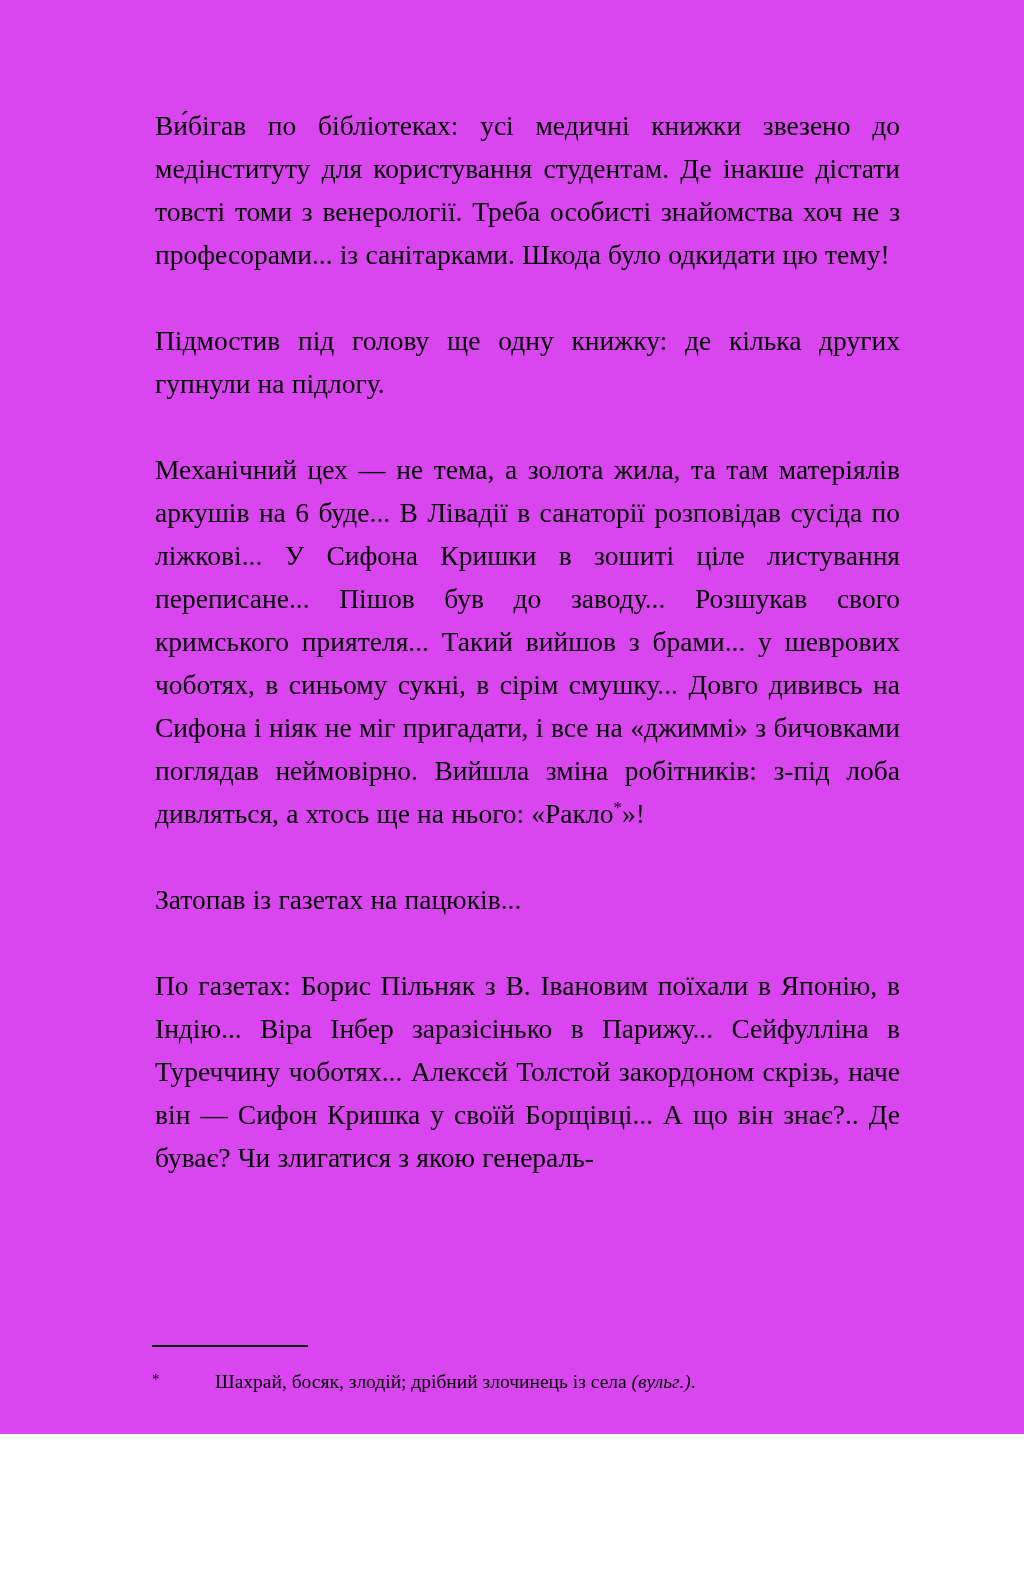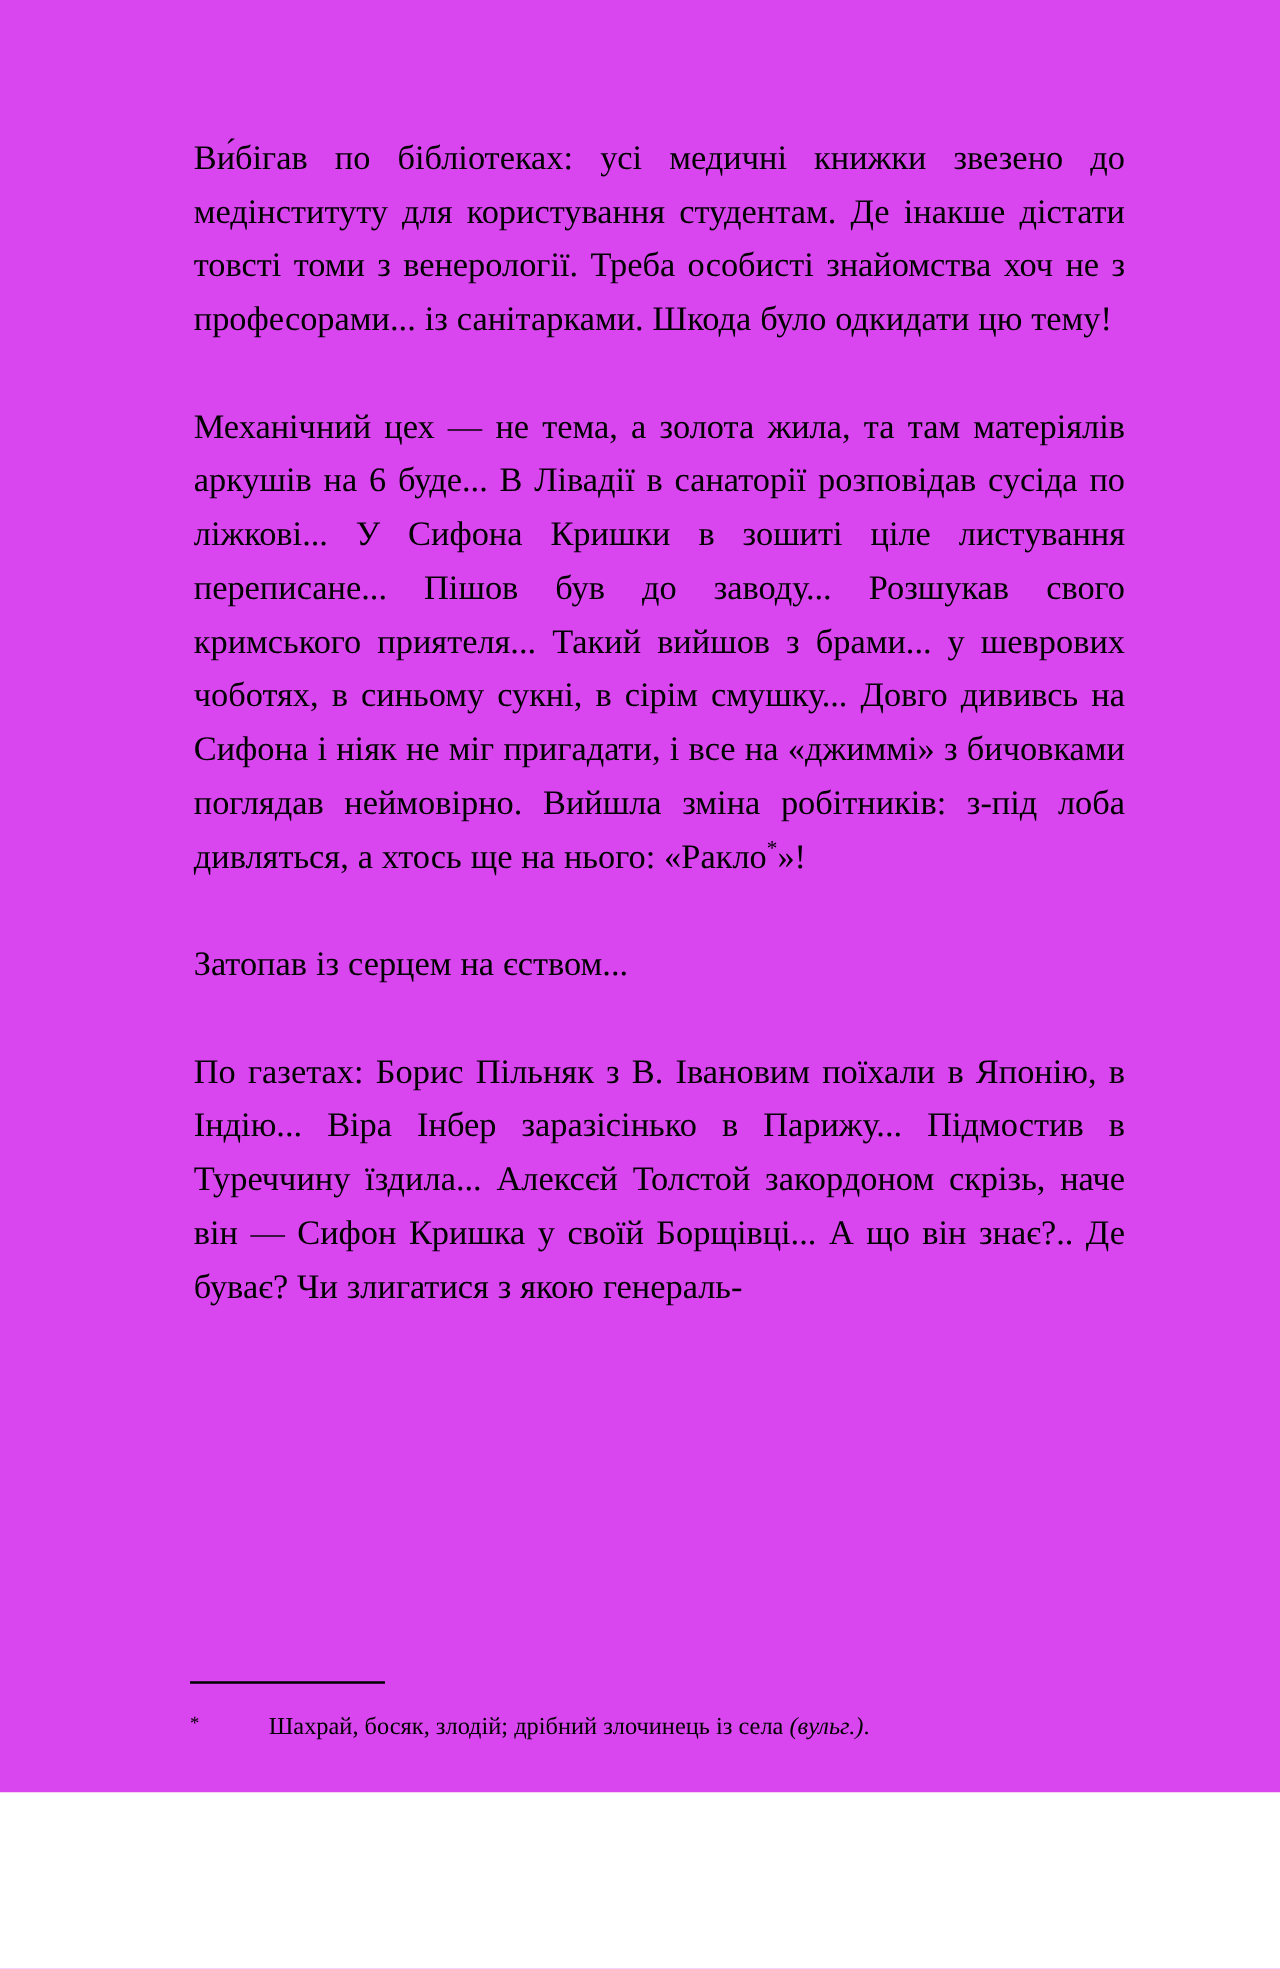--- a/index.html
+++ b/index.html
@@ -89,27 +89,28 @@
 </style>
 </head>
 <body>
 
 <div class="page">
 
   <div class="textblock">
 
     <p class="para">Ви́бігав по бібліотеках: усі медичні книжки звезено до медінституту для користування студентам. Де інакше дістати товсті томи з венерології. Треба особисті знайомства хоч не з професорами... із санітарками. Шкода було одкидати цю тему!</p>
 
+    <p class="para">Підмостив під голову ще одну книжку: де кілька других гупнули на підлогу.</p>
 
     <p class="para"><span>Механічний цех — не тема, а золота жила, та там матеріялів аркушів на 6 буде... В Лівадії в санаторії розповідав сусіда по ліжкові... У Сифона Кришки в зошиті ціле листування переписане... Пішов був до заводу... Розшукав свого кримського приятеля... Такий вийшов з брами... у шеврових чоботях, в синьому сукні, в сірім смушку... Довго дививсь на Сифона і ніяк не міг пригадати, і все на «джиммі» з бичовками поглядав неймовірно. Вийшла зміна робітників: з-під лоба дивляться, а хтось ще на нього: «Ракло</span><span class="fnref">*</span><span>»!</span></p>
 
 
-    <p class="para nojustify">Затопав із серцем на єством...</p>
+    <p class="para nojustify">Затопав із газетах на пацюків...</p>
 
-    <p class="para">По газетах: Борис Пільняк з В. Івановим поїхали в Японію, в Індію... Віра Інбер заразісінько в Парижу... Підмостив в Туреччину їздила... Алексєй Толстой закордоном скрізь, наче він — Сифон Кришка у своїй Борщівці... А що він знає?.. Де буває? Чи злигатися з якою генераль-</p>
+    <p class="para">По газетах: Борис Пільняк з В. Івановим поїхали в Японію, в Індію... Віра Інбер заразісінько в Парижу... Сейфулліна в Туреччину чоботях... Алексєй Толстой закордоном скрізь, наче він — Сифон Кришка у своїй Борщівці... А що він знає?.. Де буває? Чи злигатися з якою генераль-</p>
 
   </div>
 
   <div class="footnote-area">
     <div class="footnote-rule"></div>
     <div class="footnote-row">
       <span class="footnote-marker">*</span>
       <span class="footnote-text"><span>Шахрай, босяк, злодій; дрібний злочинець із села </span><i>(вульг.)</i><span>.</span></span>
     </div>
   </div>

